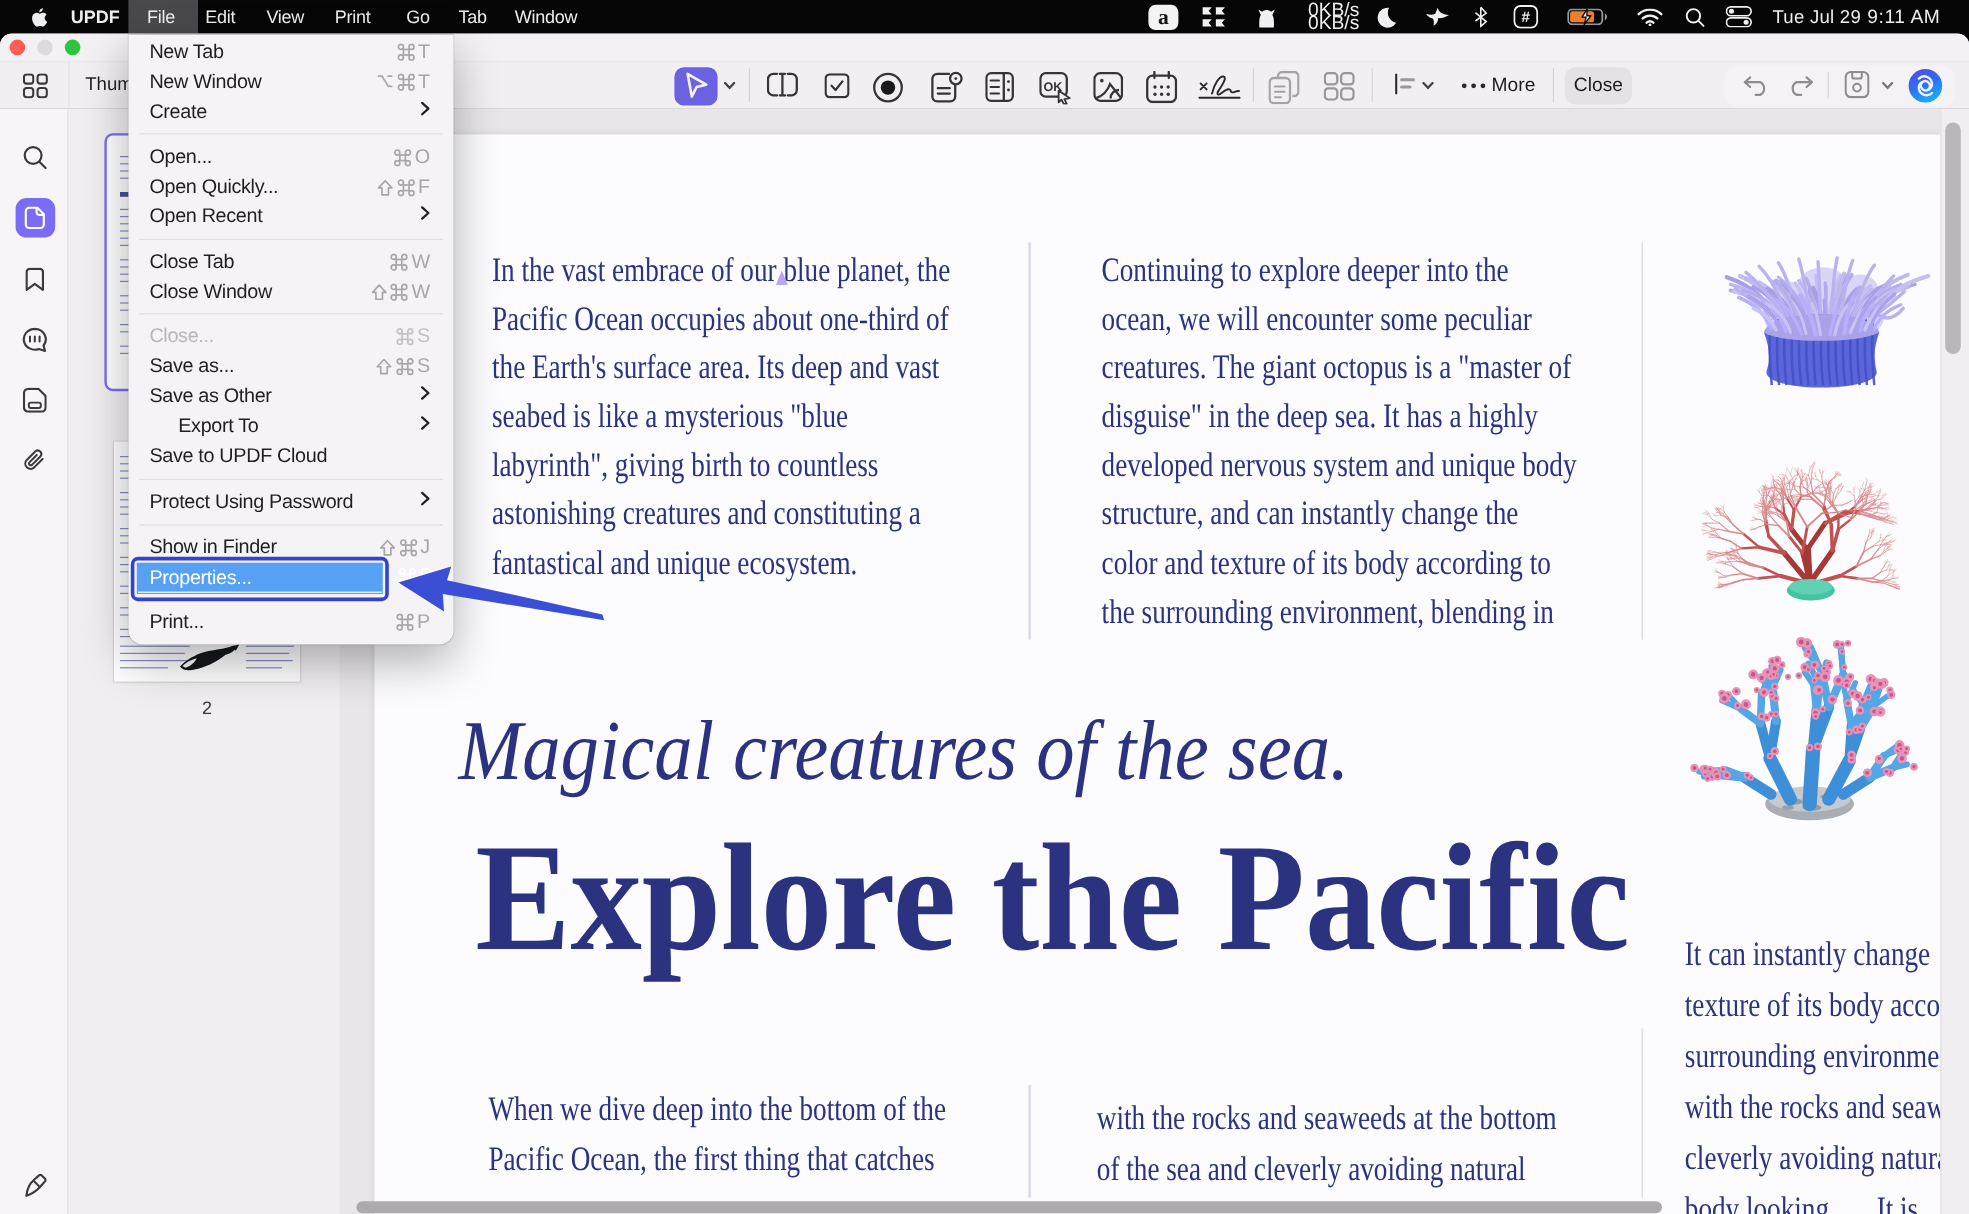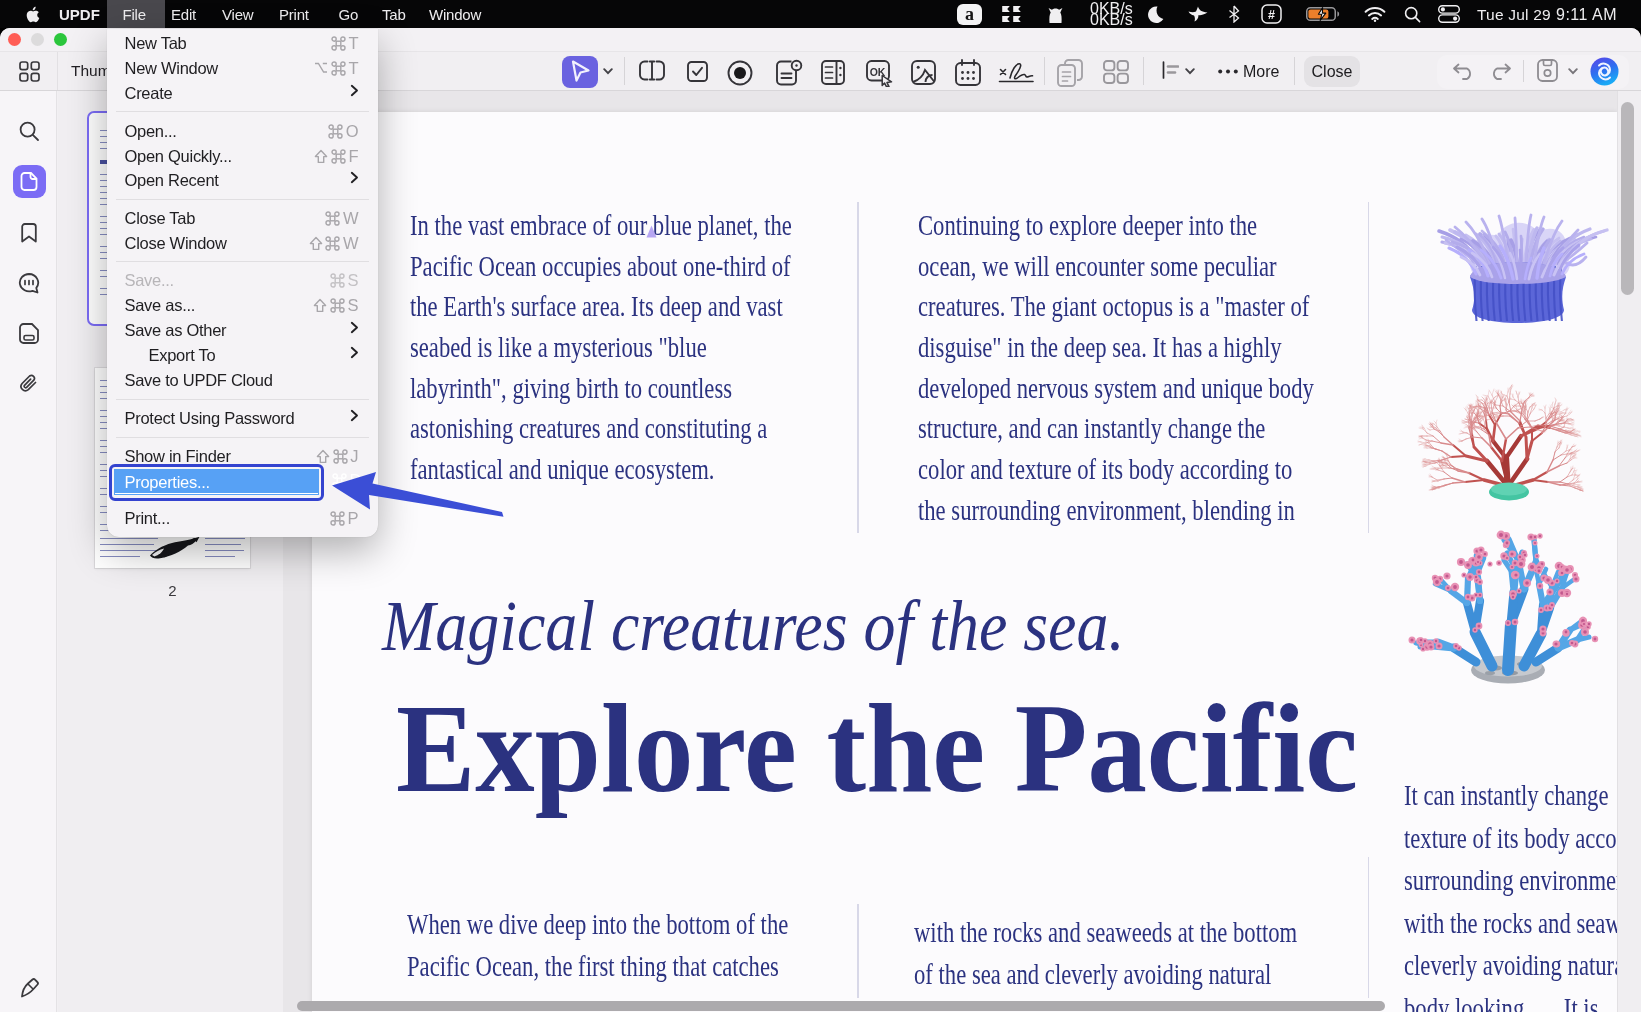--- a/index.html
+++ b/index.html
@@ -2072,21 +2072,21 @@
           <circle cx="3.1" cy="3.1" r="2.1"></circle>
           <circle cx="11.9" cy="3.1" r="2.1"></circle>
           <circle cx="3.1" cy="11.9" r="2.1"></circle>
           <circle cx="11.9" cy="11.9" r="2.1"></circle>
           <rect x="5.2" y="5.2" width="4.6" height="4.6"></rect>
         </g>
       </svg>
       <span>W</span>
     </div>
   <div class="msep" style="top:232.2px;"></div>
-  <div class="mi" style="top:242px;color:#b7b5b8;">Save...</div>
+  <div class="mi" style="top:242px;color:#b7b5b8;">Close...</div>
   <div class="sc" style="top:242px;">
       <svg width="15" height="15" viewBox="0 0 15 15">
         <g fill="none" stroke="#c3c1c4" stroke-width="1.4">
           <circle cx="3.1" cy="3.1" r="2.1"></circle>
           <circle cx="11.9" cy="3.1" r="2.1"></circle>
           <circle cx="3.1" cy="11.9" r="2.1"></circle>
           <circle cx="11.9" cy="11.9" r="2.1"></circle>
           <rect x="5.2" y="5.2" width="4.6" height="4.6"></rect>
         </g>
       </svg>

